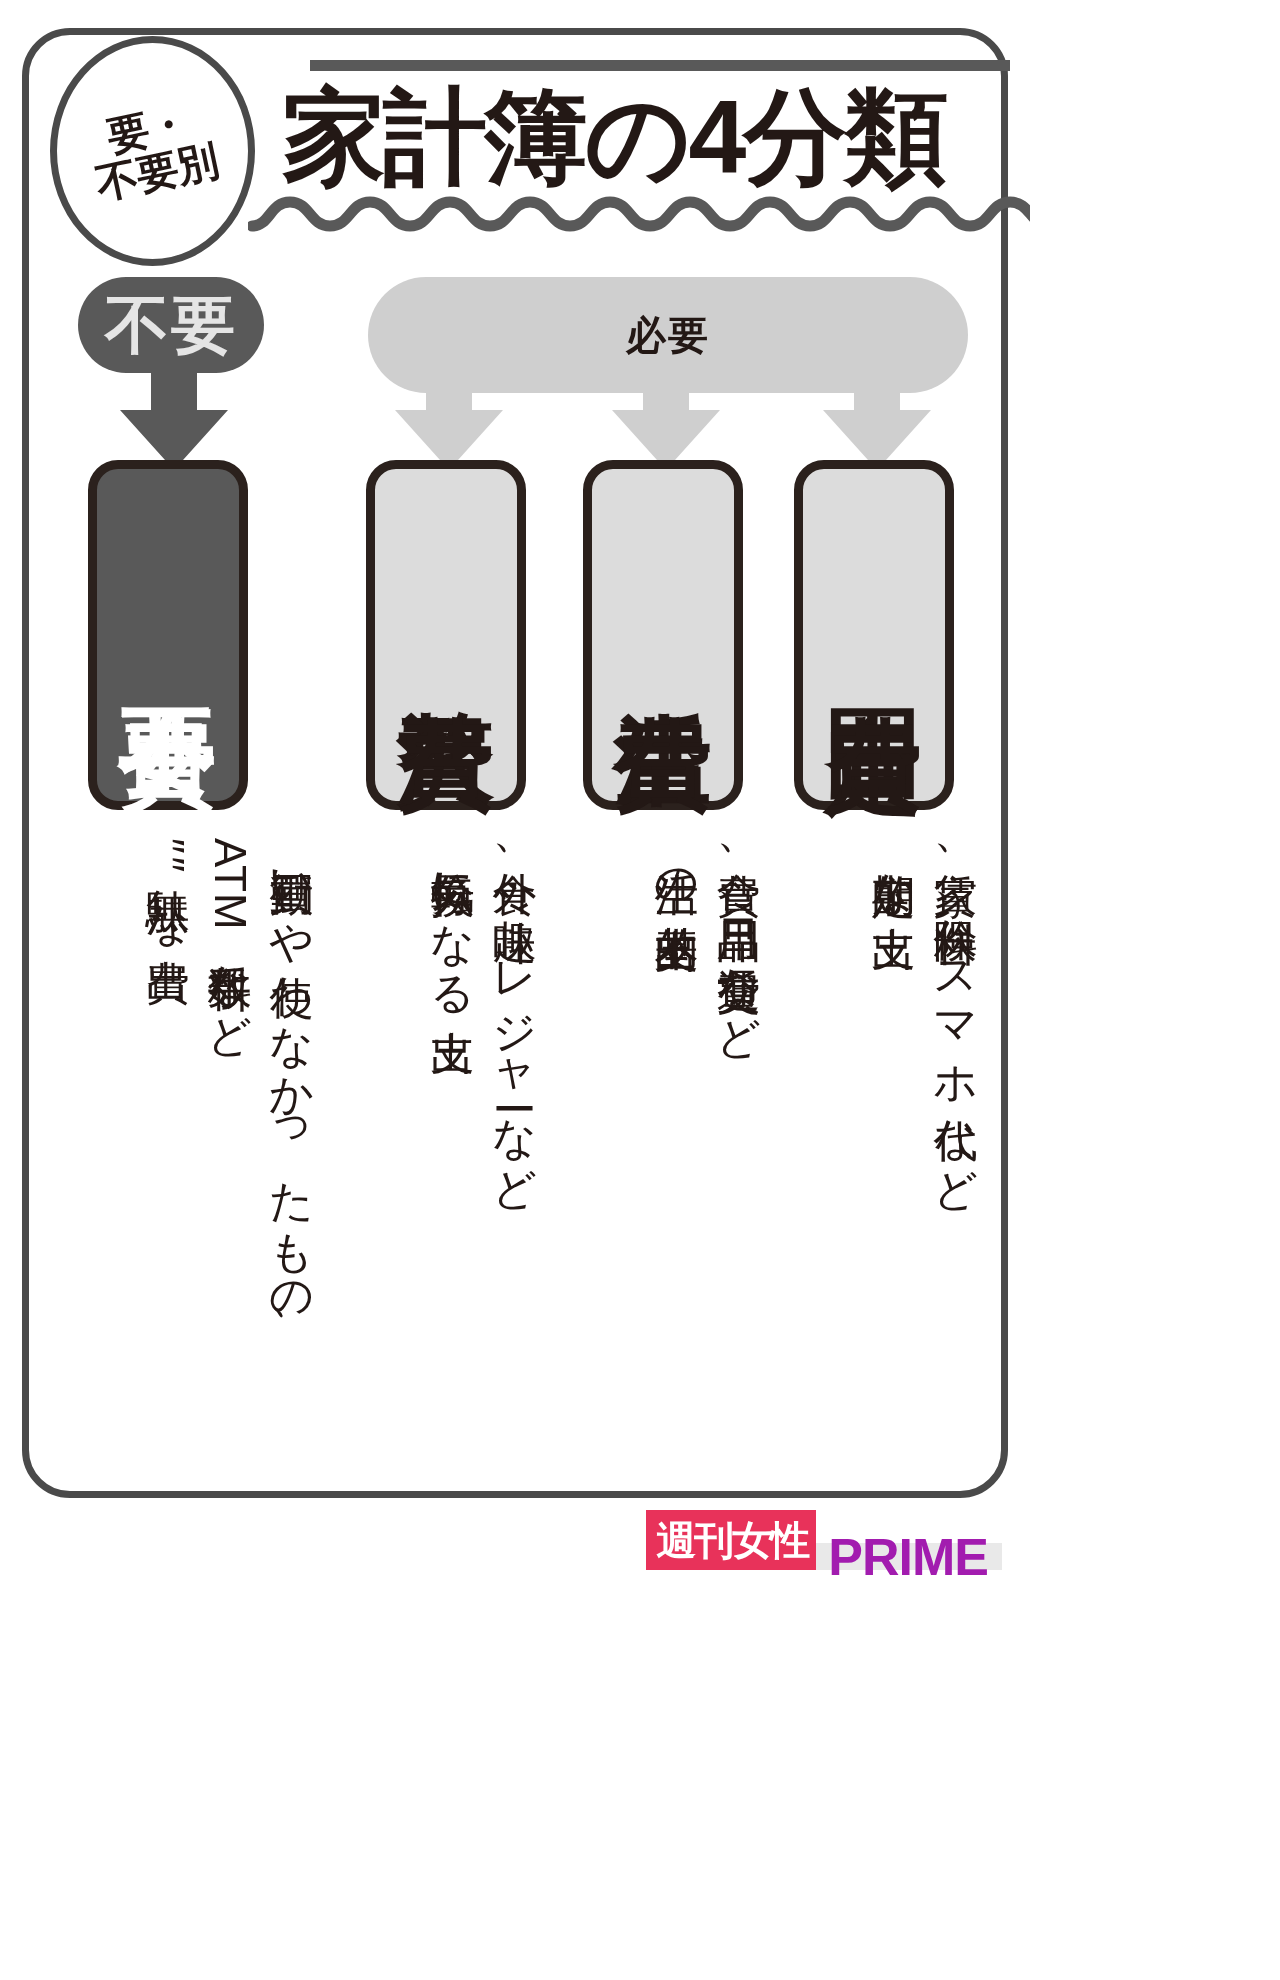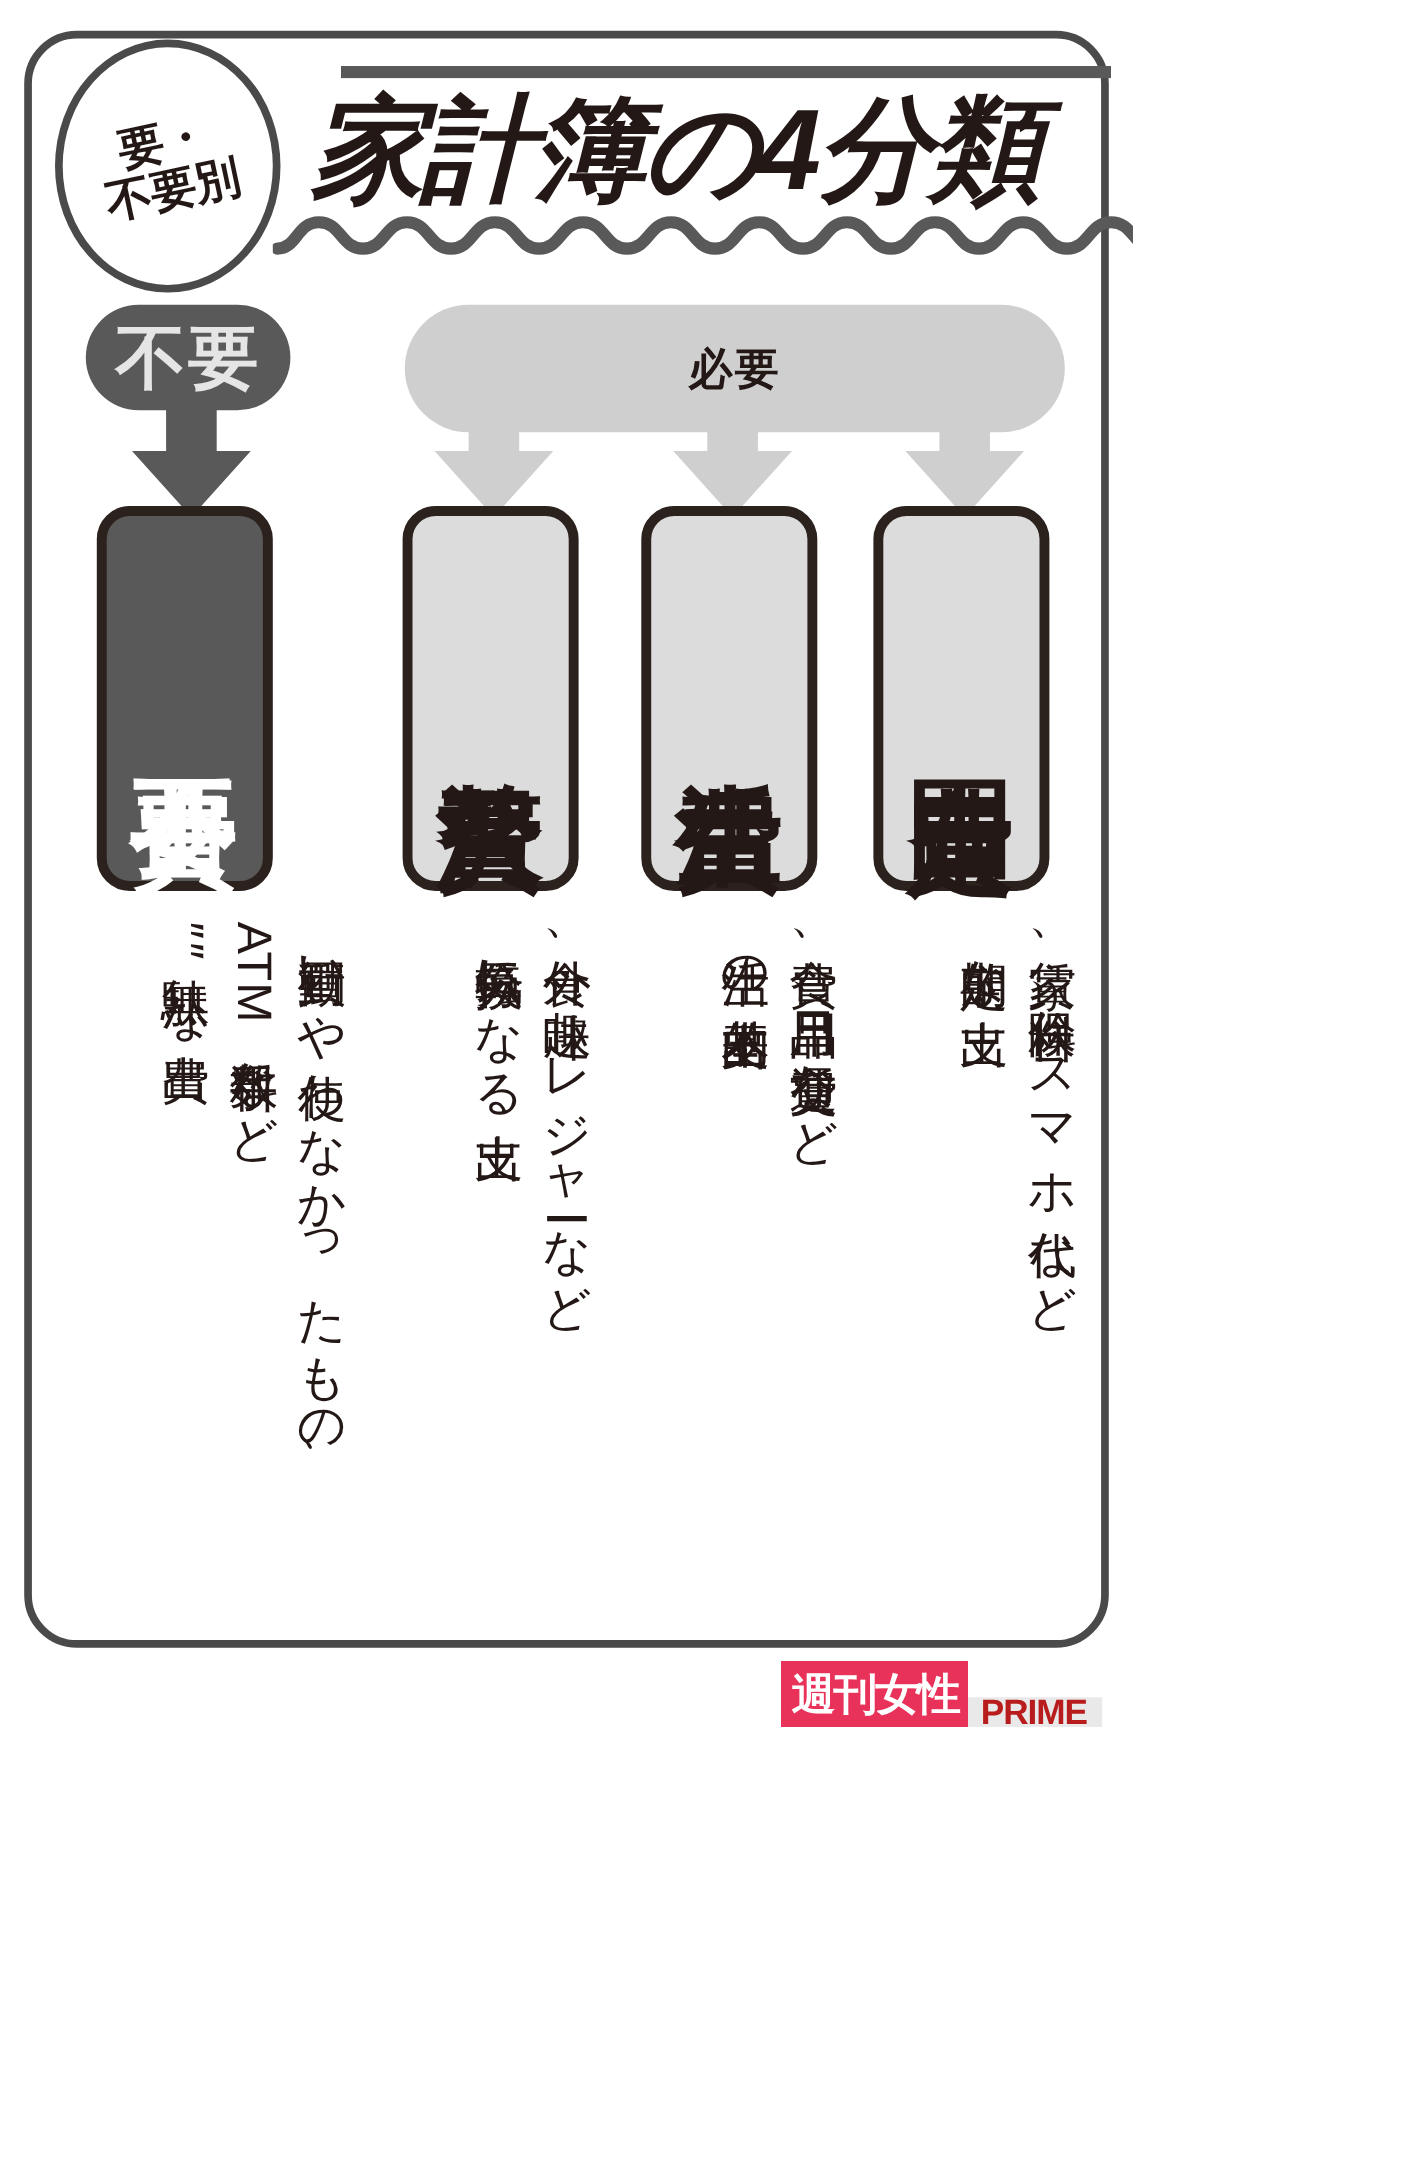--- a/index.html
+++ b/index.html
@@ -72,21 +72,20 @@
     position: absolute;
     left: 282px; top: 78px;
     width: 740px; height: 120px;
     font-size: 104px;
     font-weight: bold;
     color: #231815;
     letter-spacing: -3px;
     line-height: 118px;
     white-space: nowrap;
     z-index: 5;
-    font-style: italic;
   }
   #title-wave {
     position: absolute;
     left: 248px; top: 196px;
     width: 790px; height: 50px;
     z-index: 5;
   }
 
   
   .pill {
@@ -184,22 +183,22 @@
     color: #ffffff;
     font-size: 40px;
     font-weight: bold;
     padding: 4px 8px 4px 10px;
     display: flex;
     align-items: center;
     letter-spacing: -2px;
   }
   #wm-en {
     background: #e9e9e9;
-    color: #b91c1c;
-    font-size: 32px;
+    color: #a21caf;
+    font-size: 52px;
     font-weight: bold;
     padding: 4px 14px 4px 12px;
     display: flex;
     align-items: center;
     letter-spacing: -1px;
     margin-top: 33px;
   }
 </style>
 </head>
 <body>

